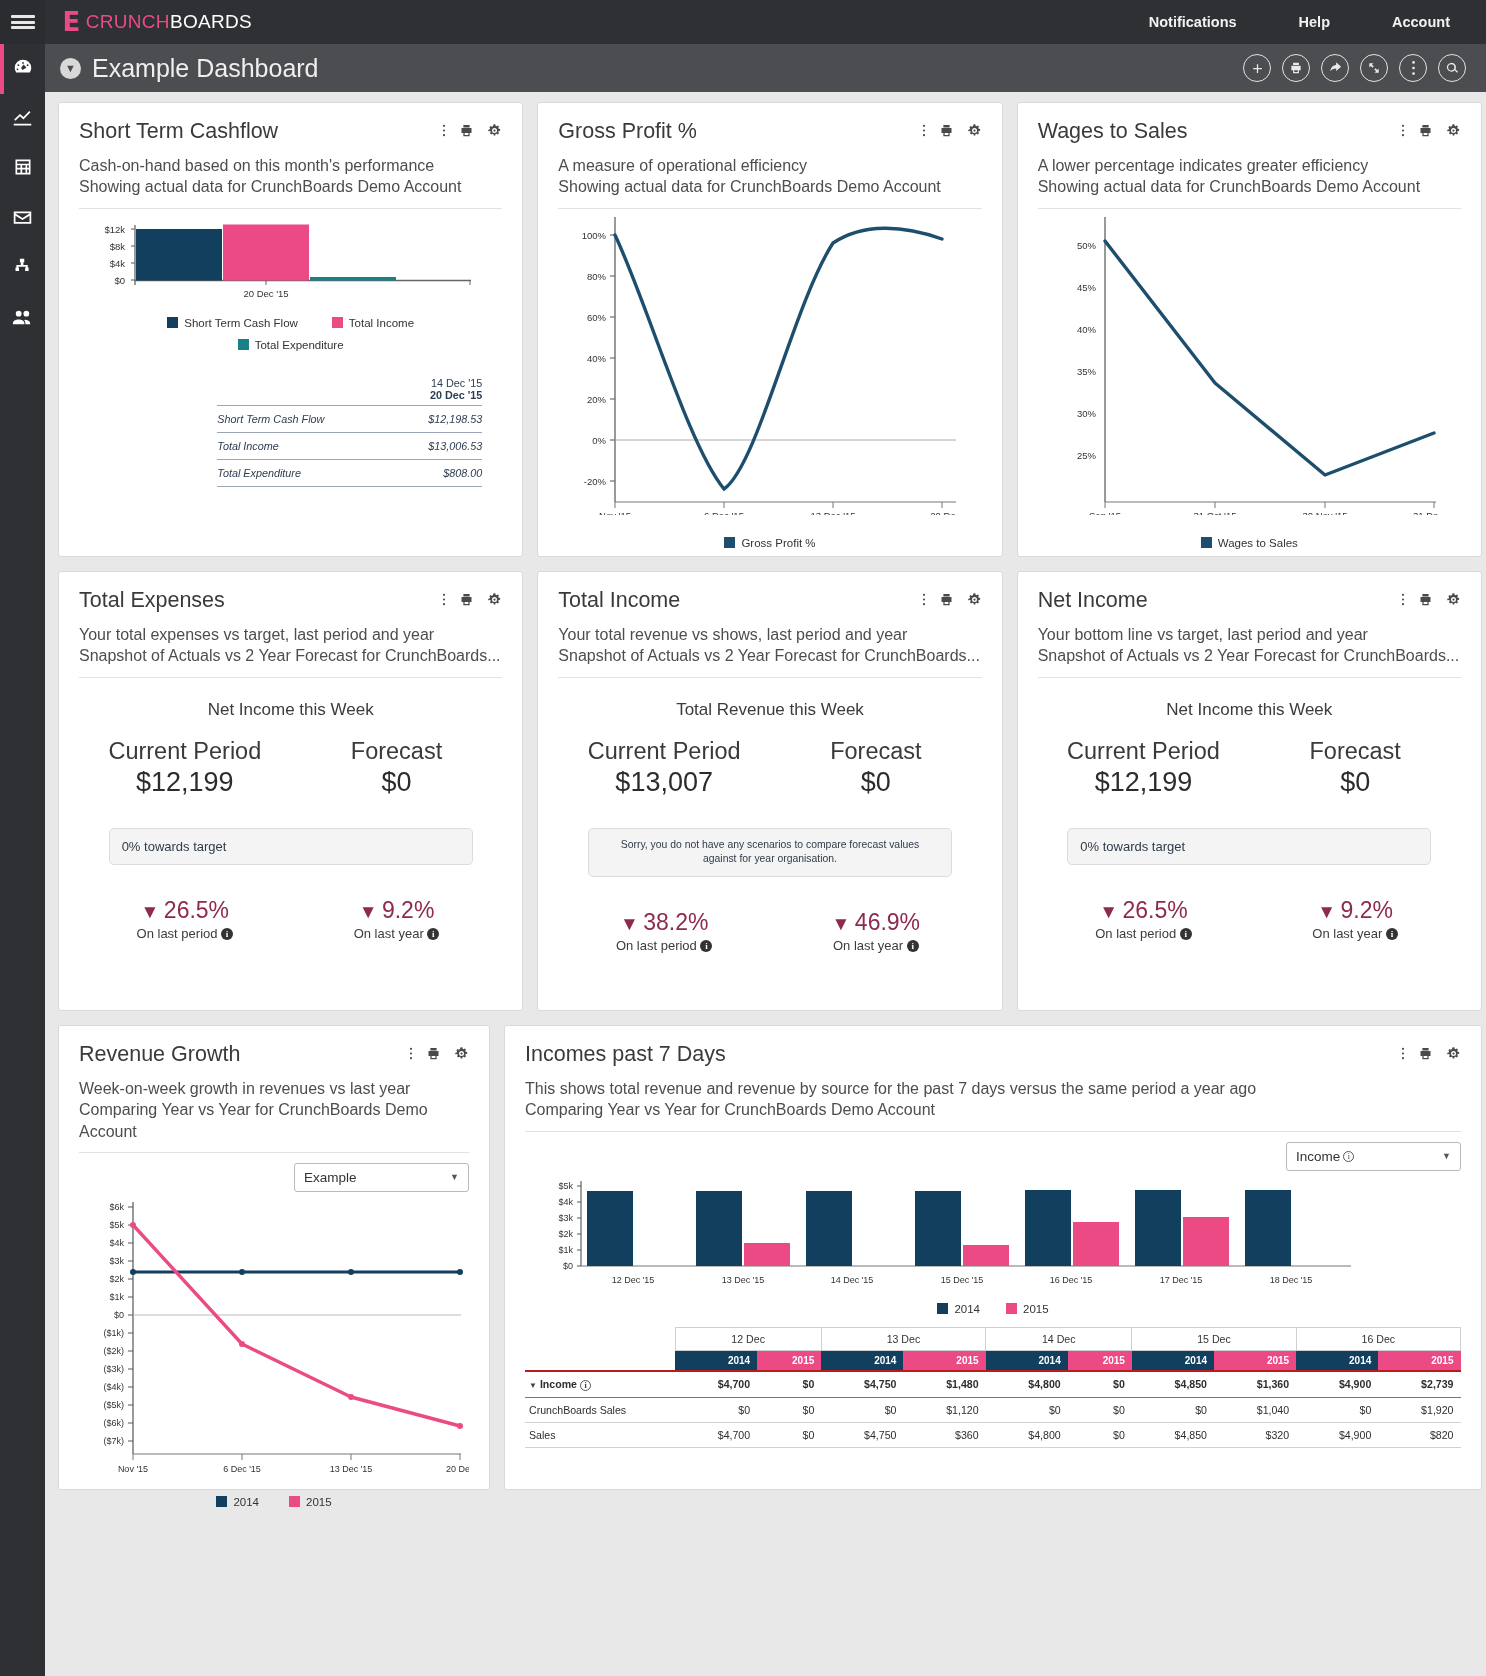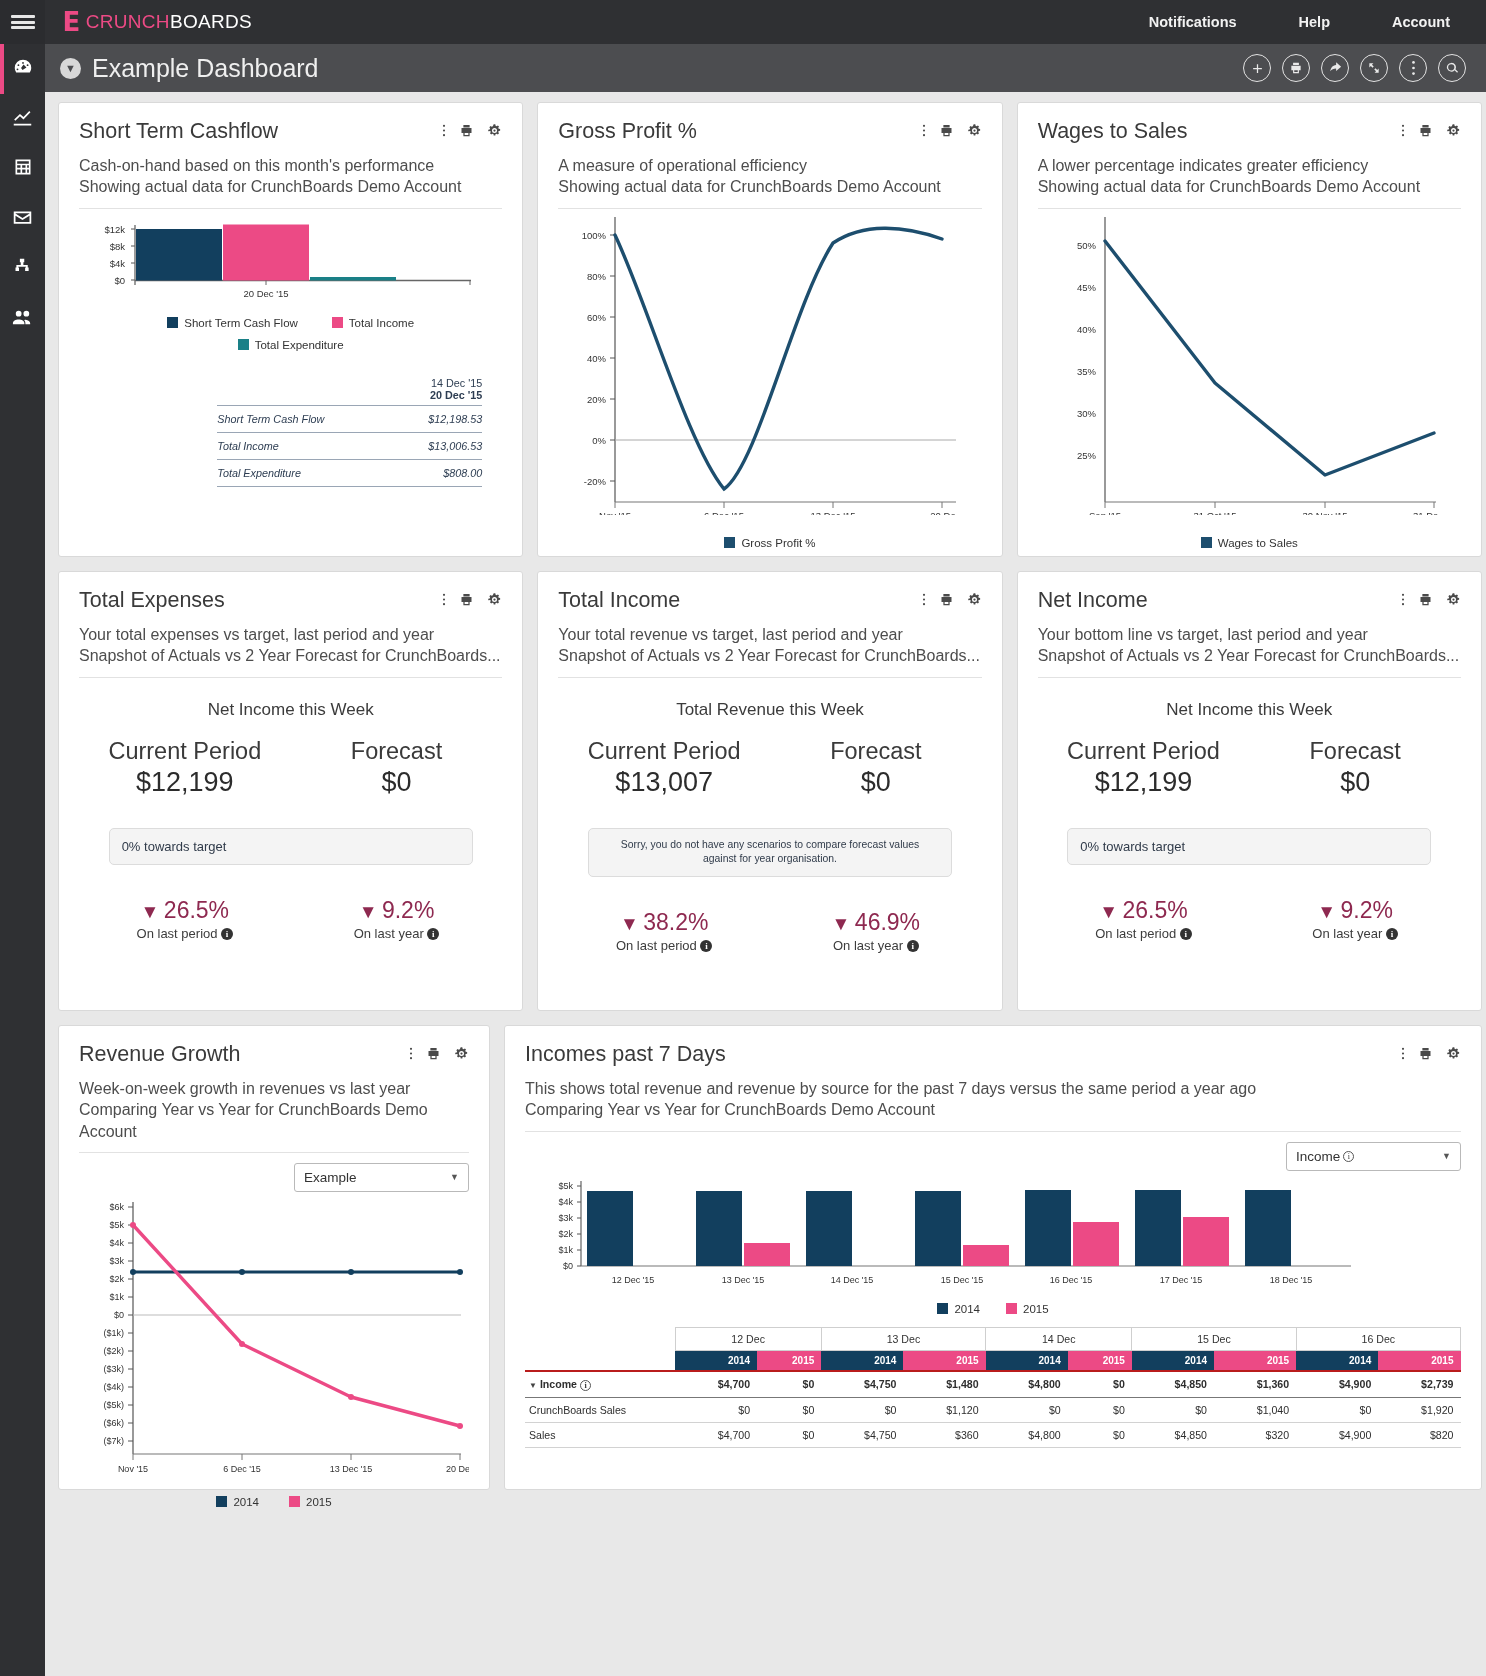--- a/index.html
+++ b/index.html
@@ -522,21 +522,21 @@
               </svg></span>
           <span class="tool"><svg width="15" height="15" viewBox="0 0 24 24">
                 <path d="M7 3h10v4H7V3zM4 8h16v8h-3v5H7v-5H4V8zm5 8v3h6v-3H9z"></path>
               </svg></span>
           <span class="tool"><svg width="15" height="15" viewBox="0 0 24 24">
                 <path d="M12 8a4 4 0 100 8 4 4 0 000-8zm0 2.2a1.8 1.8 0 110 3.6 1.8 1.8 0 010-3.6zM10.7 2h2.6l.4 2.3 1.7.7 2-1.2 1.8 1.8-1.2 2 .7 1.7 2.3.4v2.6l-2.3.4-.7 1.7 1.2 2-1.8 1.8-2-1.2-1.7.7-.4 2.3h-2.6l-.4-2.3-1.7-.7-2 1.2-1.8-1.8 1.2-2-.7-1.7L2 13.3v-2.6l2.3-.4.7-1.7-1.2-2 1.8-1.8 2 1.2 1.7-.7z"></path>
               </svg></span>
         </div>
       </div>
       <div class="card-sub">
-        <div>Your total revenue vs target, last period and year</div>
+        <div>Your total revenue vs shows, last period and year</div>
         <div>Snapshot of Actuals vs 2 Year Forecast for CrunchBoards...</div>
       </div>
       <div class="rule"></div>
 
       <div class="kpi-wrap">
         <div class="kpi-heading">Total Revenue this Week</div>
         <div class="kpi-cols">
           <div class="kpi-col">
             <div class="kpi-label">Current Period</div>
             <div class="kpi-value">$13,007</div>

